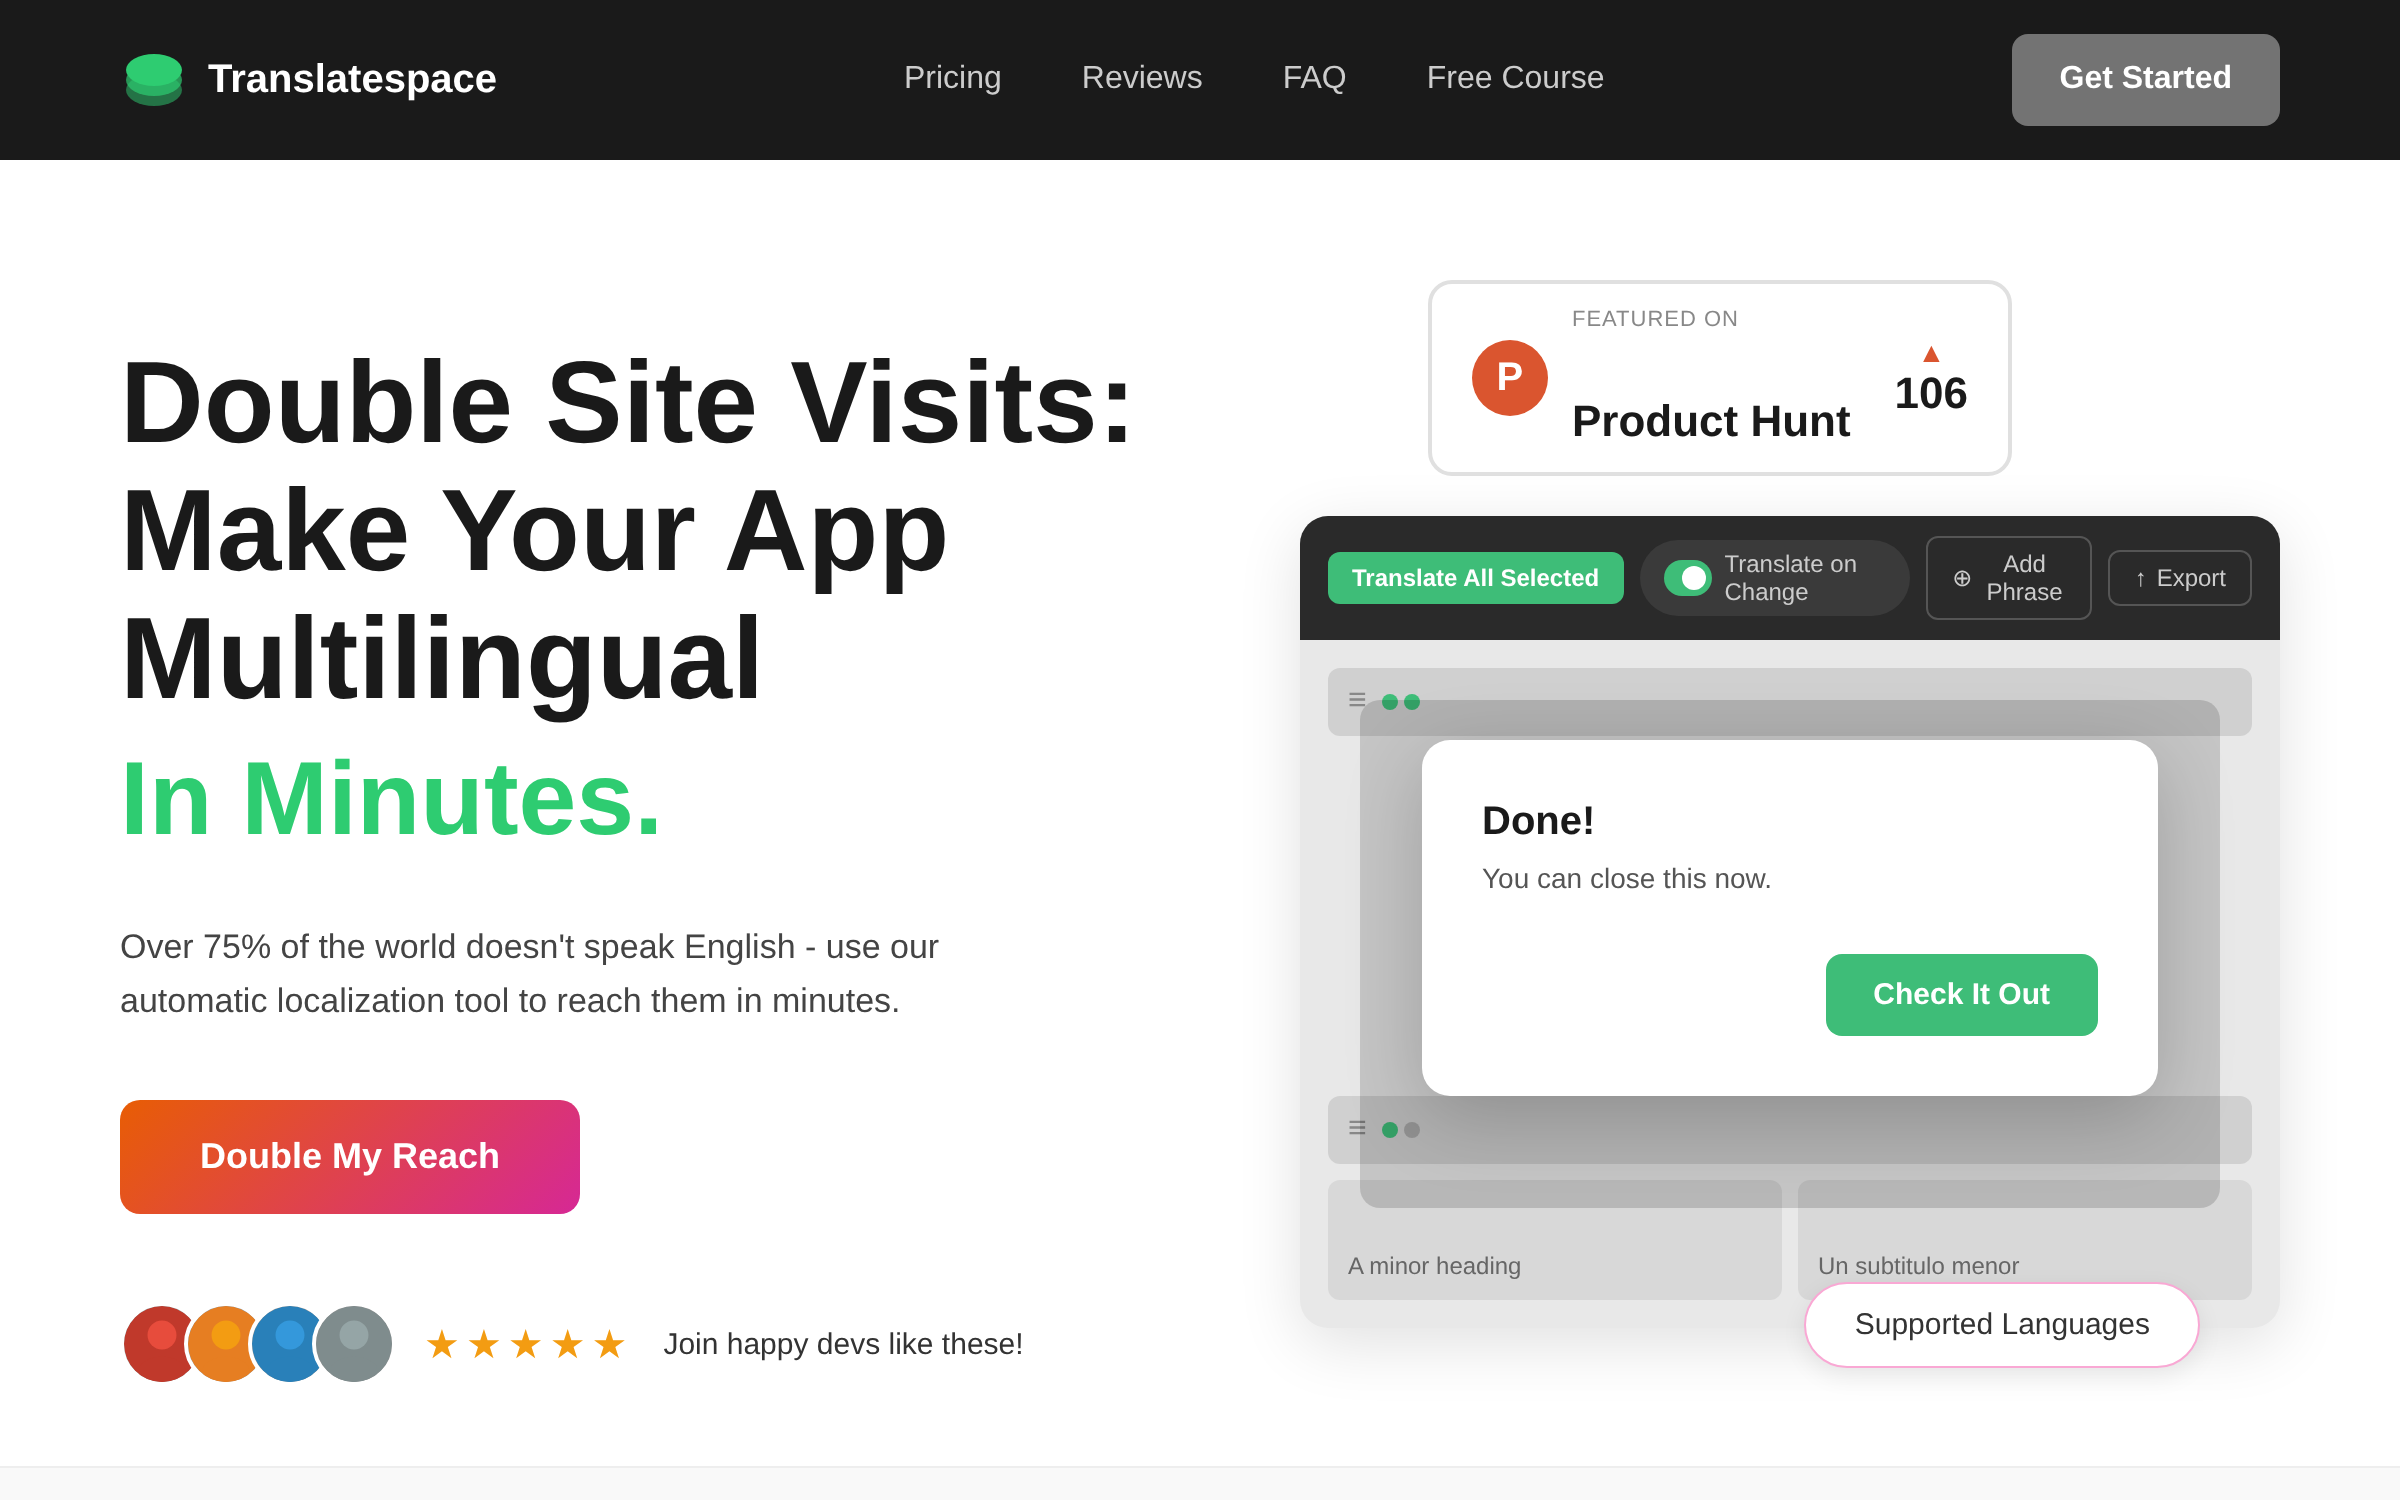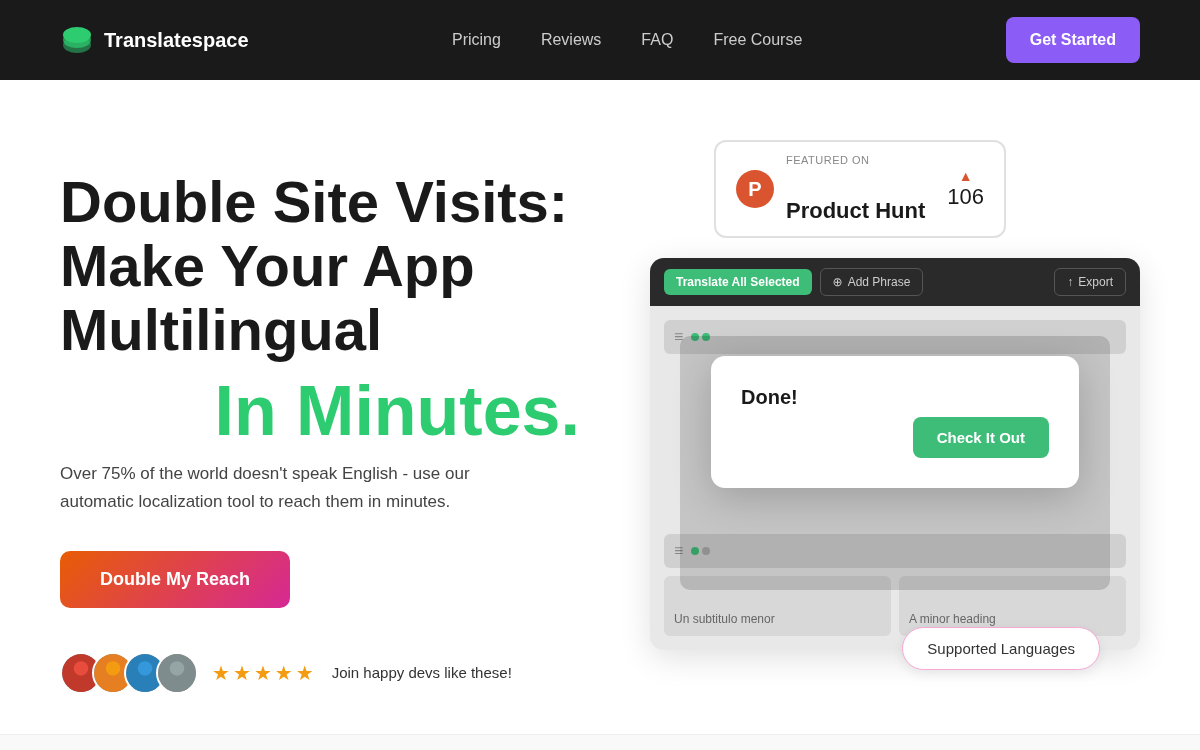--- a/index.html
+++ b/index.html
@@ -32,21 +32,21 @@
       align-items: center;
       gap: 40px;
     }
     .nav-link {
       color: #ccc;
       font-size: 16px;
       text-decoration: none;
       cursor: pointer;
     }
     .btn-get-started {
-      background: #8b5cf6;
+      background: #737373;
       color: #fff;
       border: none;
       border-radius: 8px;
       padding: 14px 24px;
       font-size: 16px;
       font-weight: 600;
       cursor: pointer;
     }
 
     
@@ -63,26 +63,25 @@
       padding-top: 30px;
     }
     .hero-title {
       font-size: 58px;
       font-weight: 900;
       line-height: 1.1;
       color: #1a1a1a;
       margin-bottom: 8px;
     }
     .hero-title-green {
-      font-size: 70px;
+      font-size: 52px;
       font-weight: 900;
       line-height: 1.2;
       color: #2ecc71;
-      margin-bottom: 7px;
-      text-align: right;
+      margin-bottom: 28px;
     }
     .hero-subtitle {
       font-size: 17px;
       color: #444;
       line-height: 1.6;
       margin-bottom: 36px;
       max-width: 460px;
     }
     .btn-double {
       background: linear-gradient(135deg, #e85d04, #d62895);
@@ -178,21 +177,21 @@
       font-weight: 800;
       color: #1a1a1a;
     }
     .ph-count {
       display: flex;
       flex-direction: column;
       align-items: center;
       margin-left: 10px;
     }
     .ph-triangle { color: #da552f; font-size: 14px; }
-    .ph-number { font-size: 22px; font-weight: 400; color: #1a1a1a; }
+    .ph-number { font-size: 22px; font-weight: 700; color: #1a1a1a; }
 
     
     .app-screenshot {
       background: #f0f0f0;
       border-radius: 14px;
       overflow: hidden;
       width: 490px;
       box-shadow: 0 8px 32px rgba(0,0,0,0.12);
       position: relative;
     }
@@ -473,20 +472,24 @@
       <div class="ph-count">
         <span class="ph-triangle">▲</span>
         <span class="ph-number">106</span>
       </div>
     </div>
 
     <div class="app-screenshot">
 
       <div class="app-toolbar">
         <button class="toolbar-btn">Translate All Selected</button>
+        <div class="toolbar-toggle">
+          <div class="toggle-pill"></div>
+          <span>Translate on Change</span>
+        </div>
         <button class="toolbar-add-phrase">
           <span>⊕</span>
           <span>Add Phrase</span>
         </button>
         <button class="toolbar-export">
           <span>↑</span>
           <span>Export</span>
         </button>
       </div>
 
@@ -496,35 +499,36 @@
           <span class="row-icon">≡</span>
           <div class="row-dots">
             <div class="dot"></div>
             <div class="dot"></div>
           </div>
         </div>
 
         <div class="modal-overlay">
           <div class="modal">
             <div class="modal-title">Done!</div>
+            <div class="modal-body-text">You can close this now.</div>
             <button class="modal-btn">Check It Out</button>
           </div>
         </div>
 
         <div class="app-row" style="margin-top: 180px;">
           <span class="row-icon">≡</span>
           <div class="row-dots">
             <div class="dot"></div>
             <div class="dot gray"></div>
           </div>
         </div>
 
         <div class="app-bottom-row">
+          <div class="app-cell">A minor heading</div>
           <div class="app-cell">Un subtitulo menor</div>
-          <div class="app-cell">A minor heading</div>
         </div>
       </div>
     </div>
 
     <button class="supported-languages-btn">Supported Languages</button>
   </div>
 </section>
 
 <div class="testimonial-bar">
   

